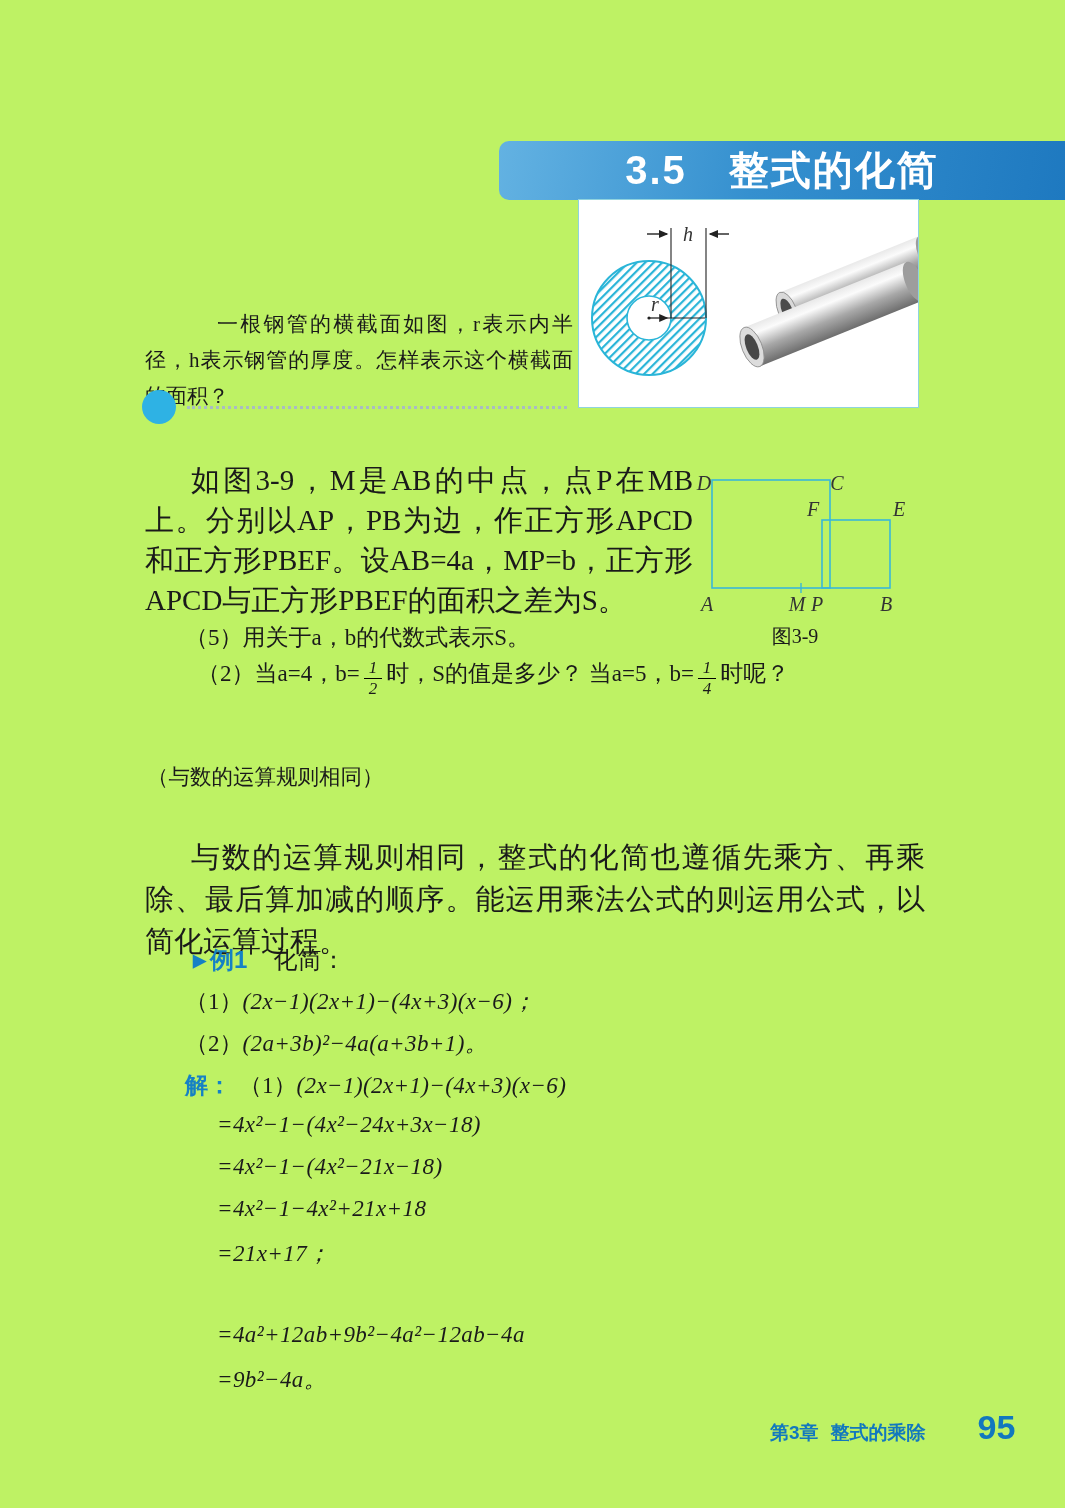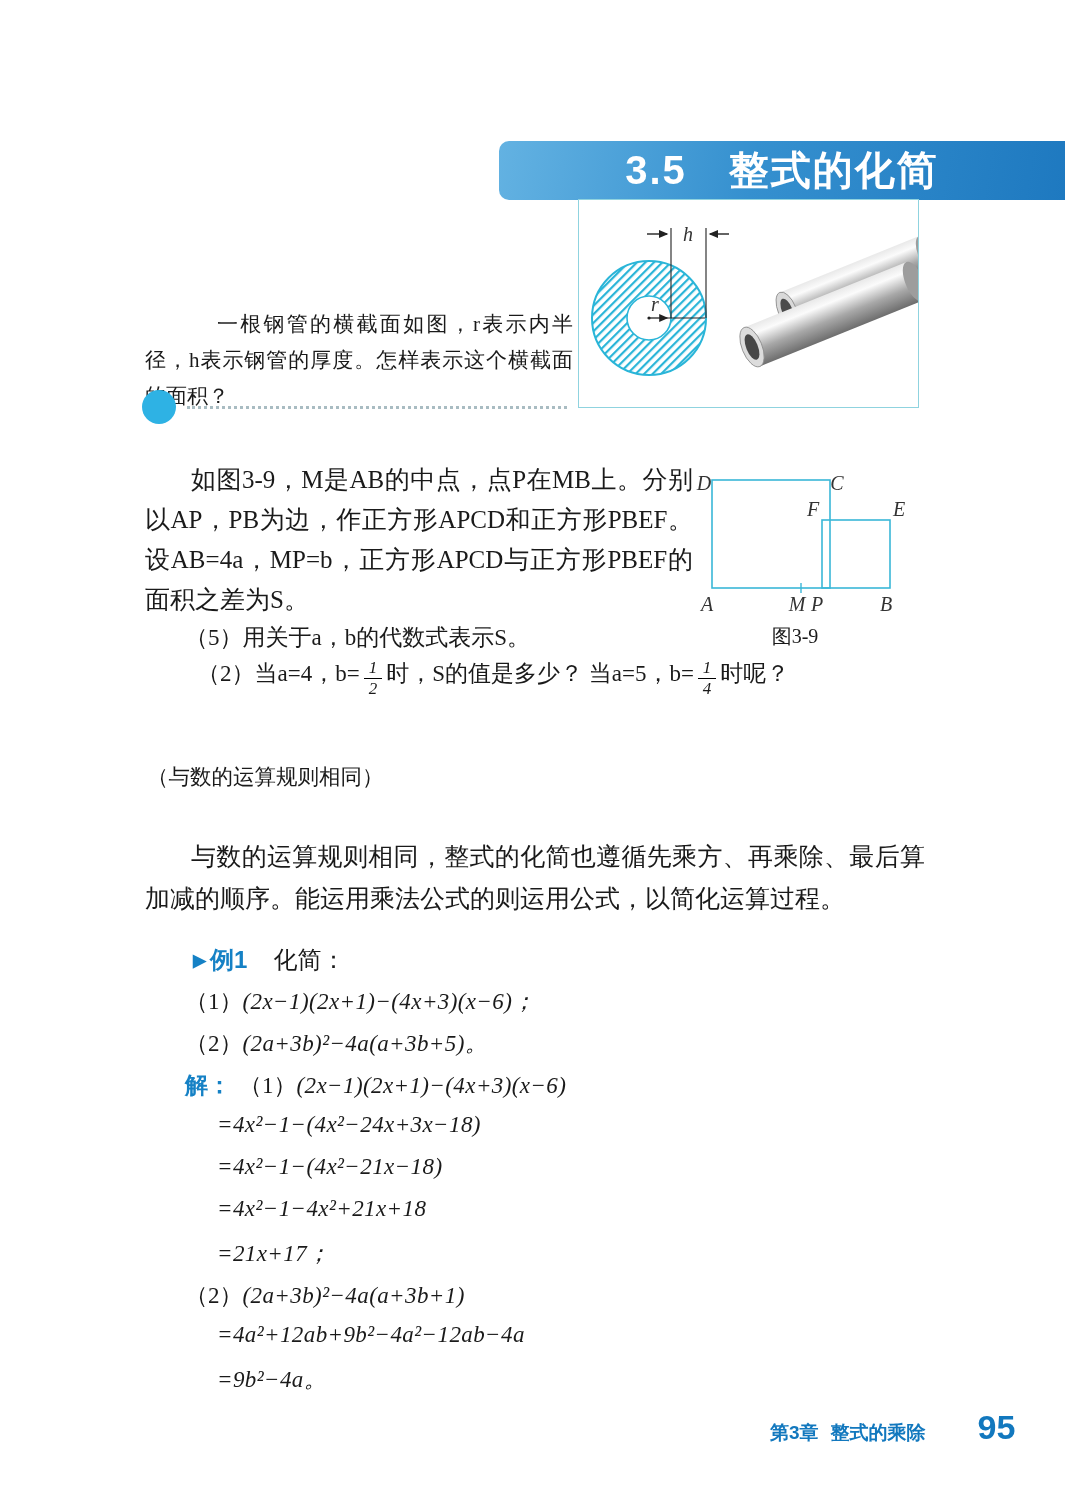--- a/index.html
+++ b/index.html
@@ -1,19 +1,19 @@
 <!DOCTYPE html>
 <html><head>
 <meta charset="utf-8">
 <style>
   * { margin:0; padding:0; box-sizing:border-box; }
   body { background:#e8e8e8; }
   .page {
     position:relative; width:1065px; height:1508px; margin:0 auto;
-    background:#ffffff; overflow:hidden;
+    background:#bef264; overflow:hidden;
     font-family:"Liberation Serif", serif; color:#1a1a1a;
   }
   .abs { position:absolute; }
 
   
   .banner {
     left:499px; top:141px; width:566px; height:59px;
     background:linear-gradient(100deg, #63b2e2 0%, #3590cf 45%, #1e79c0 100%);
     border-radius:10px 0 0 10px;
     display:flex; align-items:center; justify-content:center;
@@ -35,21 +35,21 @@
   }
   .bullet {
     left:142px; top:390px; width:34px; height:34px; border-radius:50%;
     background:#2eb2e4;
   }
   .dots {
     left:187px; top:406px; width:380px; height:0;
     border-top:3px dotted #a9bcc2;
   }
 
-  .body-text { font-size:25px; line-height:40px; text-align:justify; }
+  .body-text { font-size:29px; line-height:40px; text-align:justify; }
   .para1 { left:145px; top:460px; width:548px; text-indent:46px; }
   .para2 { left:145px; top:836px; width:780px; text-indent:46px; line-height:42px; }
 
   .q { font-size:23px; }
   .q1 { left:185px; top:622px; }
   .q2 { left:197px; top:658px; display:flex; align-items:flex-start; height:58px; }
   .q3 { left:185px; top:728px; }
   .q4 { left:147px; top:762px; font-size:21.5px; }
 
   .math, .formula, .var { font-style:italic; font-family:"Liberation Serif", serif; }
@@ -193,34 +193,31 @@
   <div class="abs ex-head">
     <span class="blue ex-marker">▶</span>
     <span class="blue ex-label">例1</span>
     <span>化简：</span>
   </div>
 
   <div class="abs formula ex-item1">
     <span class="no">（1）</span><span>(2x−1)(2x+1)−(4x+3)(x−6)；</span>
   </div>
   <div class="abs formula ex-item2">
-    <span class="no">（2）</span><span>(2a+3b)²−4a(a+3b+5)。</span>
+    <span class="no">（2）</span><span>(2a+3b)²−4a(a+3b+1)。</span>
   </div>
 
   <div class="abs formula sol-head1">
     <span class="blue no sol-label">解：</span><span class="no">（1）</span><span>(2x−1)(2x+1)−(4x+3)(x−6)</span>
   </div>
   <div class="abs formula step s0">=4x²−1−(4x²−24x+3x−18)</div>
   <div class="abs formula step s1">=4x²−1−(4x²−21x−18)</div>
   <div class="abs formula step s2">=4x²−1−4x²+21x+18</div>
   <div class="abs formula step s3">=21x+17；</div>
 
-  <div class="abs formula sol-head2">
-    <span class="no">（2）</span><span>(2a+3b)²−4a(a+3b+1)</span>
-  </div>
   <div class="abs formula step t0">=4a²+12ab+9b²−4a²−12ab−4a</div>
   <div class="abs formula step t1">=9b²−4a。</div>
 
   <div class="abs footer">
     <span class="chap">第3章</span>
     <span class="chap-title">整式的乘除</span>
     <span class="pageno">95</span>
   </div>
 
 </div>

